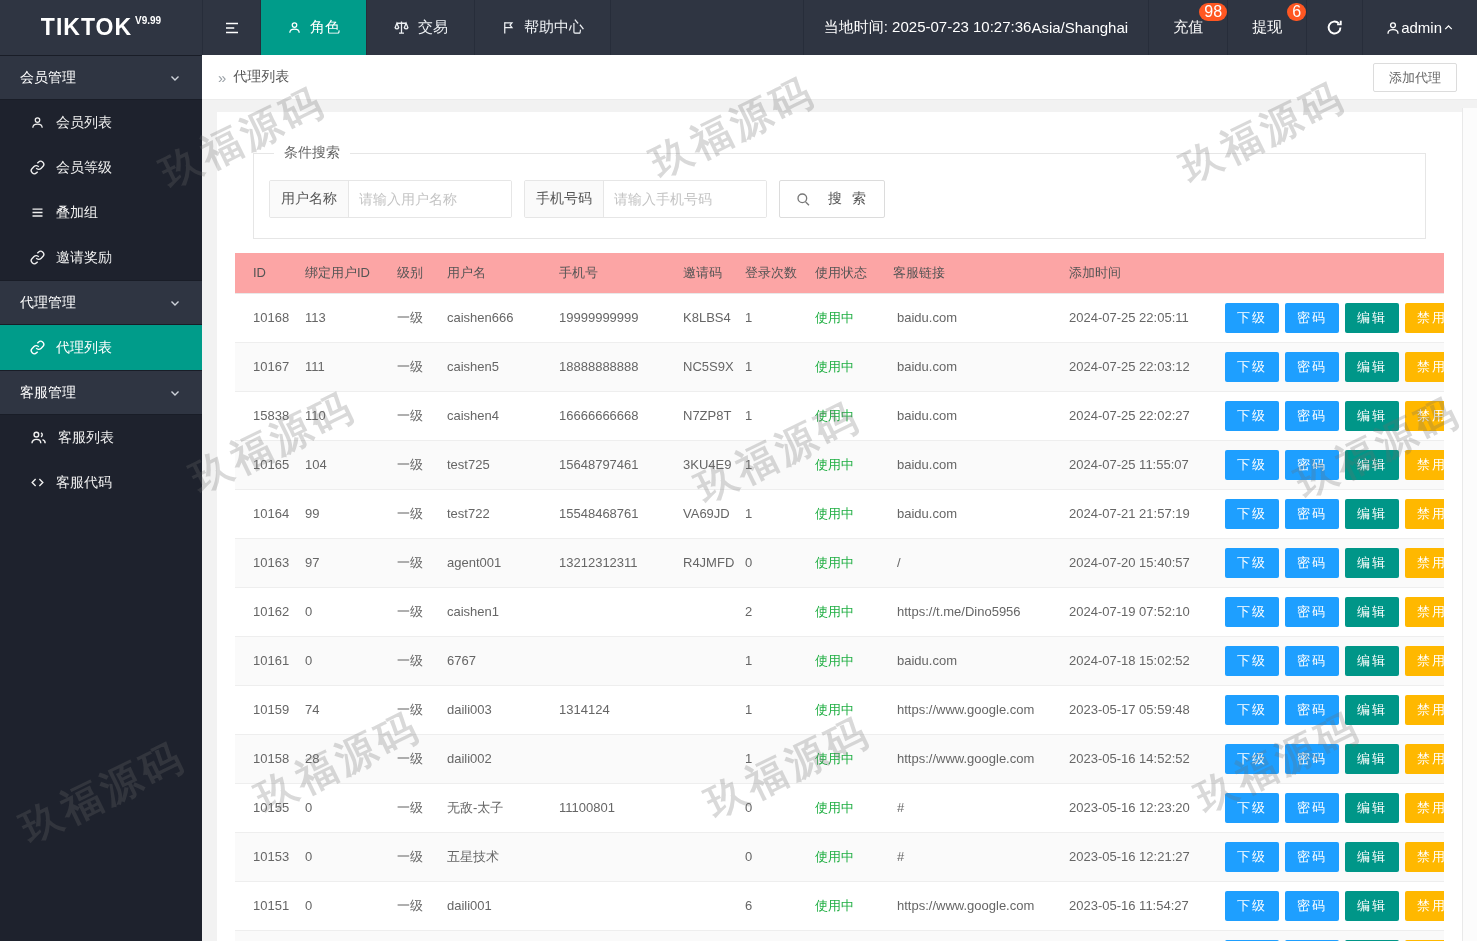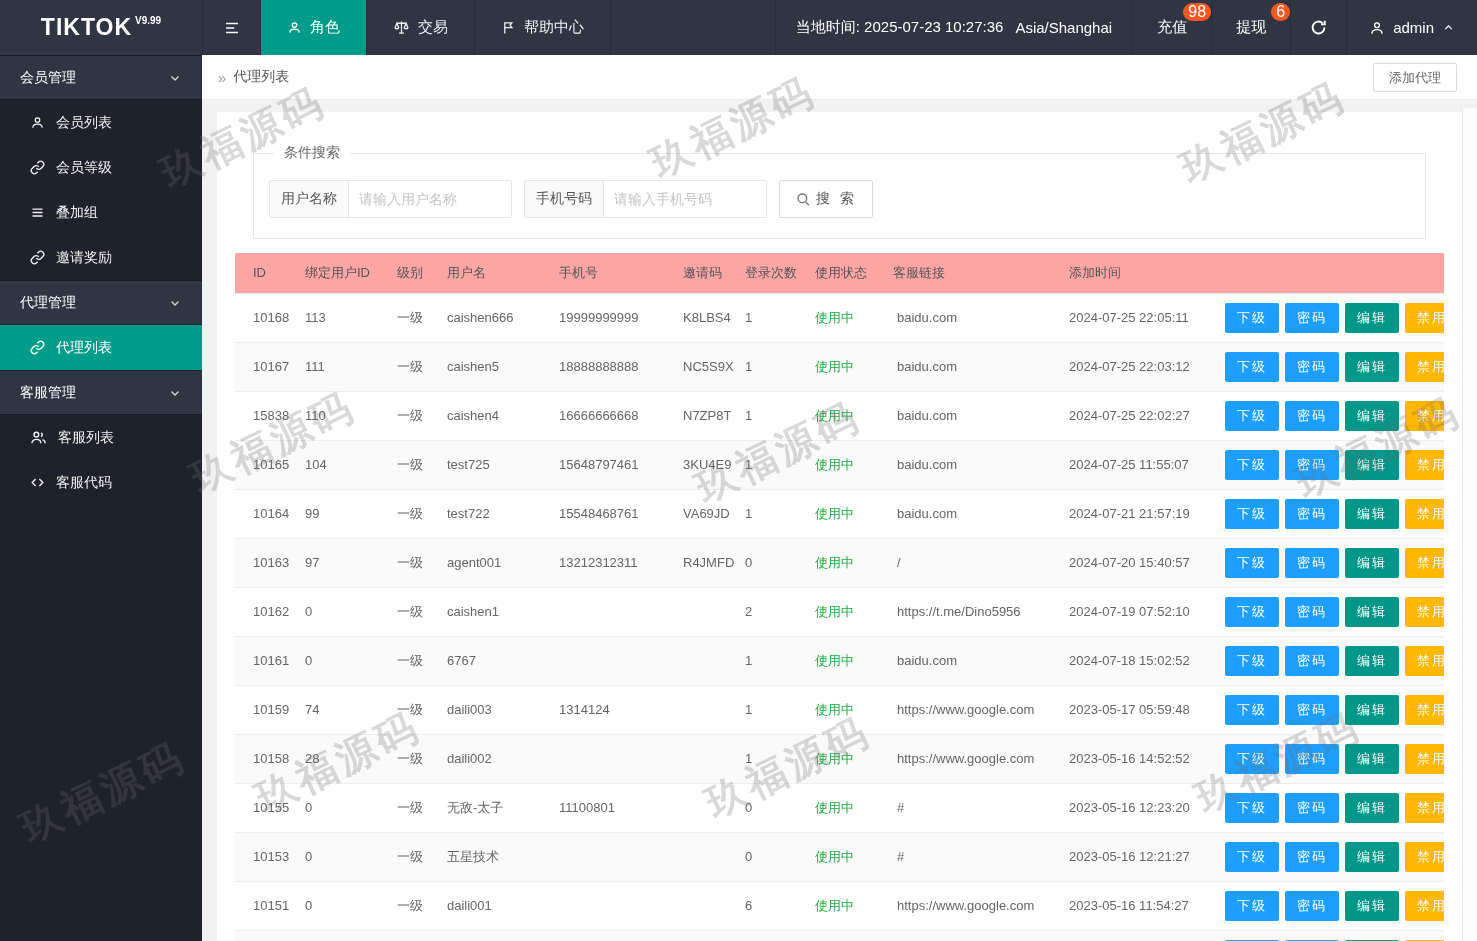--- a/index.html
+++ b/index.html
@@ -8,25 +8,25 @@
   
   .navbar { position:absolute; top:0; left:0; right:0; height:55px; background:#2F3542; display:flex; align-items:stretch; z-index:10; }
   .logo { width:202px; display:flex; align-items:center; justify-content:center; color:#fff; font-size:23px; font-weight:bold; letter-spacing:1px; cursor:pointer; }
   .logo sup { font-size:10px; margin-left:3px; transform:translateY(-7px); letter-spacing:0; }
   .nav-toggle { width:58px; display:flex; align-items:center; justify-content:center; border-left:1px solid #272d3a; color:#fff; cursor:pointer; }
   .nav-items { display:flex; align-items:stretch; }
   .nav-item { padding:0 26px; display:flex; align-items:center; gap:8px; color:#eef1f4; font-size:15px; border-left:1px solid #272d3a; cursor:pointer; }
   .nav-item:last-child { border-right:1px solid #272d3a; }
   .nav-item.active { background:#009C8A; color:#fff; }
   .nav-right { margin-left:auto; display:flex; align-items:stretch; }
-  .nav-time { display:flex; align-items:center; gap:12px; padding:0 20px; color:#fff; font-size:15px; border-left:1px solid #272d3a; }
+  .nav-time { display:flex; align-items:center; gap:0; padding:0 20px; color:#fff; font-size:15px; border-left:1px solid #272d3a; }
   .nav-pill { position:relative; display:flex; align-items:center; padding:0 24px; color:#fff; font-size:15px; border-left:1px solid #272d3a; cursor:pointer; }
   .badge { position:absolute; top:3px; right:0px; background:#FF5722; color:#fff; font-size:16px; line-height:18px; height:18px; min-width:18px; text-align:center; padding:0 5px; border-radius:9px; }
   .nav-refresh { width:56px; display:flex; align-items:center; justify-content:center; border-left:1px solid #272d3a; color:#fff; cursor:pointer; }
-  .nav-user { display:flex; align-items:center; gap:8px; padding:0 22px; border-left:1px solid #272d3a; color:#fff; font-size:15px; cursor:pointer; }
+  .nav-user { display:flex; align-items:center; gap:0; padding:0 22px; border-left:1px solid #272d3a; color:#fff; font-size:15px; cursor:pointer; }
 
   
   .sidebar { position:absolute; top:55px; left:0; bottom:0; width:202px; background:#1E222D; z-index:5; }
   .side-header { height:45px; background:#2F3542; display:flex; align-items:center; padding:0 20px; color:#fff; font-size:14px; cursor:pointer; border-bottom:1px solid #191d27; border-top:1px solid #191d27; }
   .side-header .chev { margin-left:auto; color:#cfd3da; }
   .side-item { height:45px; display:flex; align-items:center; gap:11px; padding-left:30px; color:#f0f0f0; font-size:14px; cursor:pointer; }
   .side-item.active { background:#009C8A; color:#fff; }
   .side-item .s-icon { display:flex; align-items:center; }
 
   
@@ -38,21 +38,21 @@
 
   .card { position:absolute; left:15px; right:15px; top:57px; min-height:980px; background:#fff; padding:18px 18px 0 18px; }
 
   fieldset.field { margin:14px 18px 6px 18px; border:1px solid #e6e6e6; padding:14px 15px 20px 15px; }
   fieldset.field legend { padding:0 10px; margin-left:5px; font-size:14px; color:#666; }
   .search-row { display:flex; align-items:center; gap:12px; margin-top:4px; }
   .input-group { display:flex; height:38px; border:1px solid #e6e6e6; border-radius:2px; overflow:hidden; background:#fff; }
   .ig-label { background:#fafafa; border-right:1px solid #e6e6e6; display:flex; align-items:center; padding:0 11px; font-size:14px; color:#555; white-space:nowrap; }
   .input-group input { border:none; outline:none; width:162px; padding:0 10px; font-size:14px; color:#333; }
   .input-group input::placeholder { color:#c4c4c4; }
-  .search-btn { height:38px; padding:0 15px; background:#fff; border:1px solid #dcdcdc; border-radius:2px; color:#555; font-size:14px; display:flex; align-items:center; gap:5px; letter-spacing:3px; cursor:pointer; margin-left:0; }
+  .search-btn { height:38px; padding:0 15px; background:#fff; border:1px solid #dcdcdc; border-radius:2px; color:#555; font-size:14px; display:flex; align-items:center; gap:17px; letter-spacing:3px; cursor:pointer; margin-left:0; }
 
   table.grid { width:100%; border-collapse:collapse; table-layout:fixed; margin-top:14px; font-size:13px; color:#666; }
   table.grid th { background:#fca5a5; height:40px; font-weight:normal; text-align:left; padding:0 8px; color:#555; border-bottom:1px solid #e9e9e9; }
   table.grid th.first, table.grid td.first { padding-left:18px; }
   table.grid td { height:49px; border-bottom:1px solid #eee; padding:0 8px; overflow:hidden; white-space:nowrap; }
   table.grid tr.even td { background:#fafafa; }
   .center { text-align:left; }
   .status { color:#1FAE42; }
   .td-time { padding-left:12px !important; }
   .td-link { padding-left:12px !important; }

